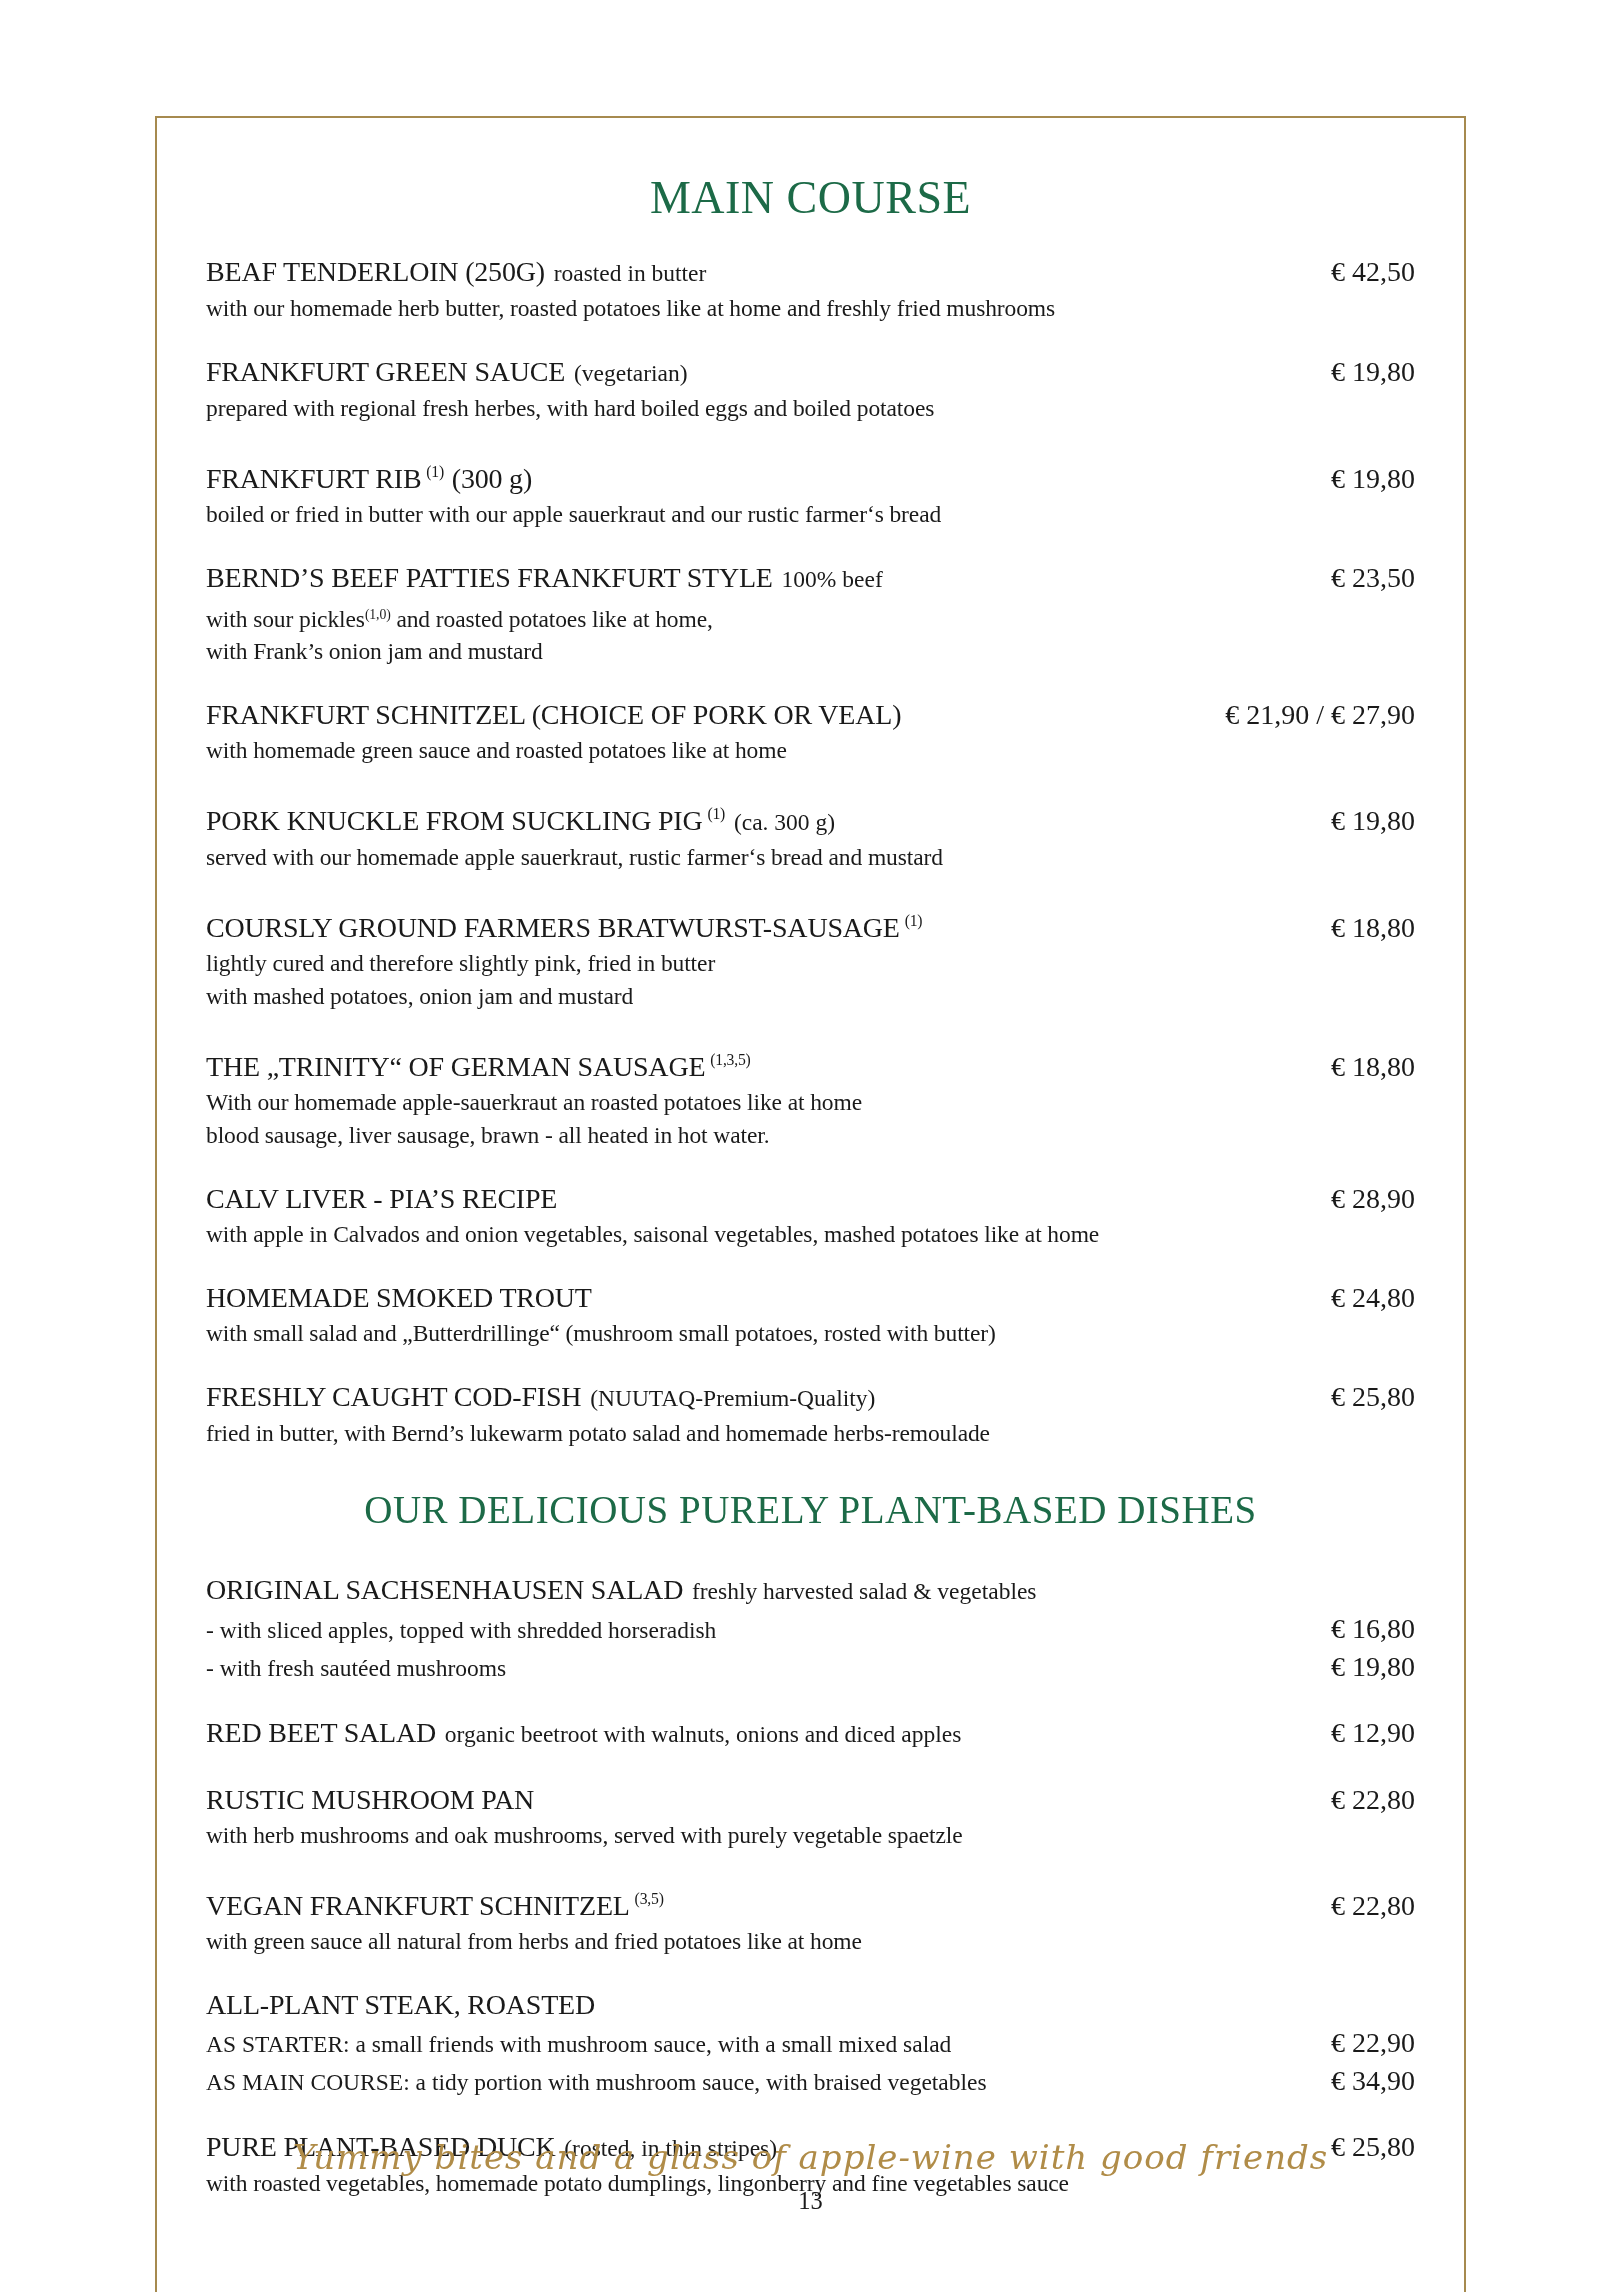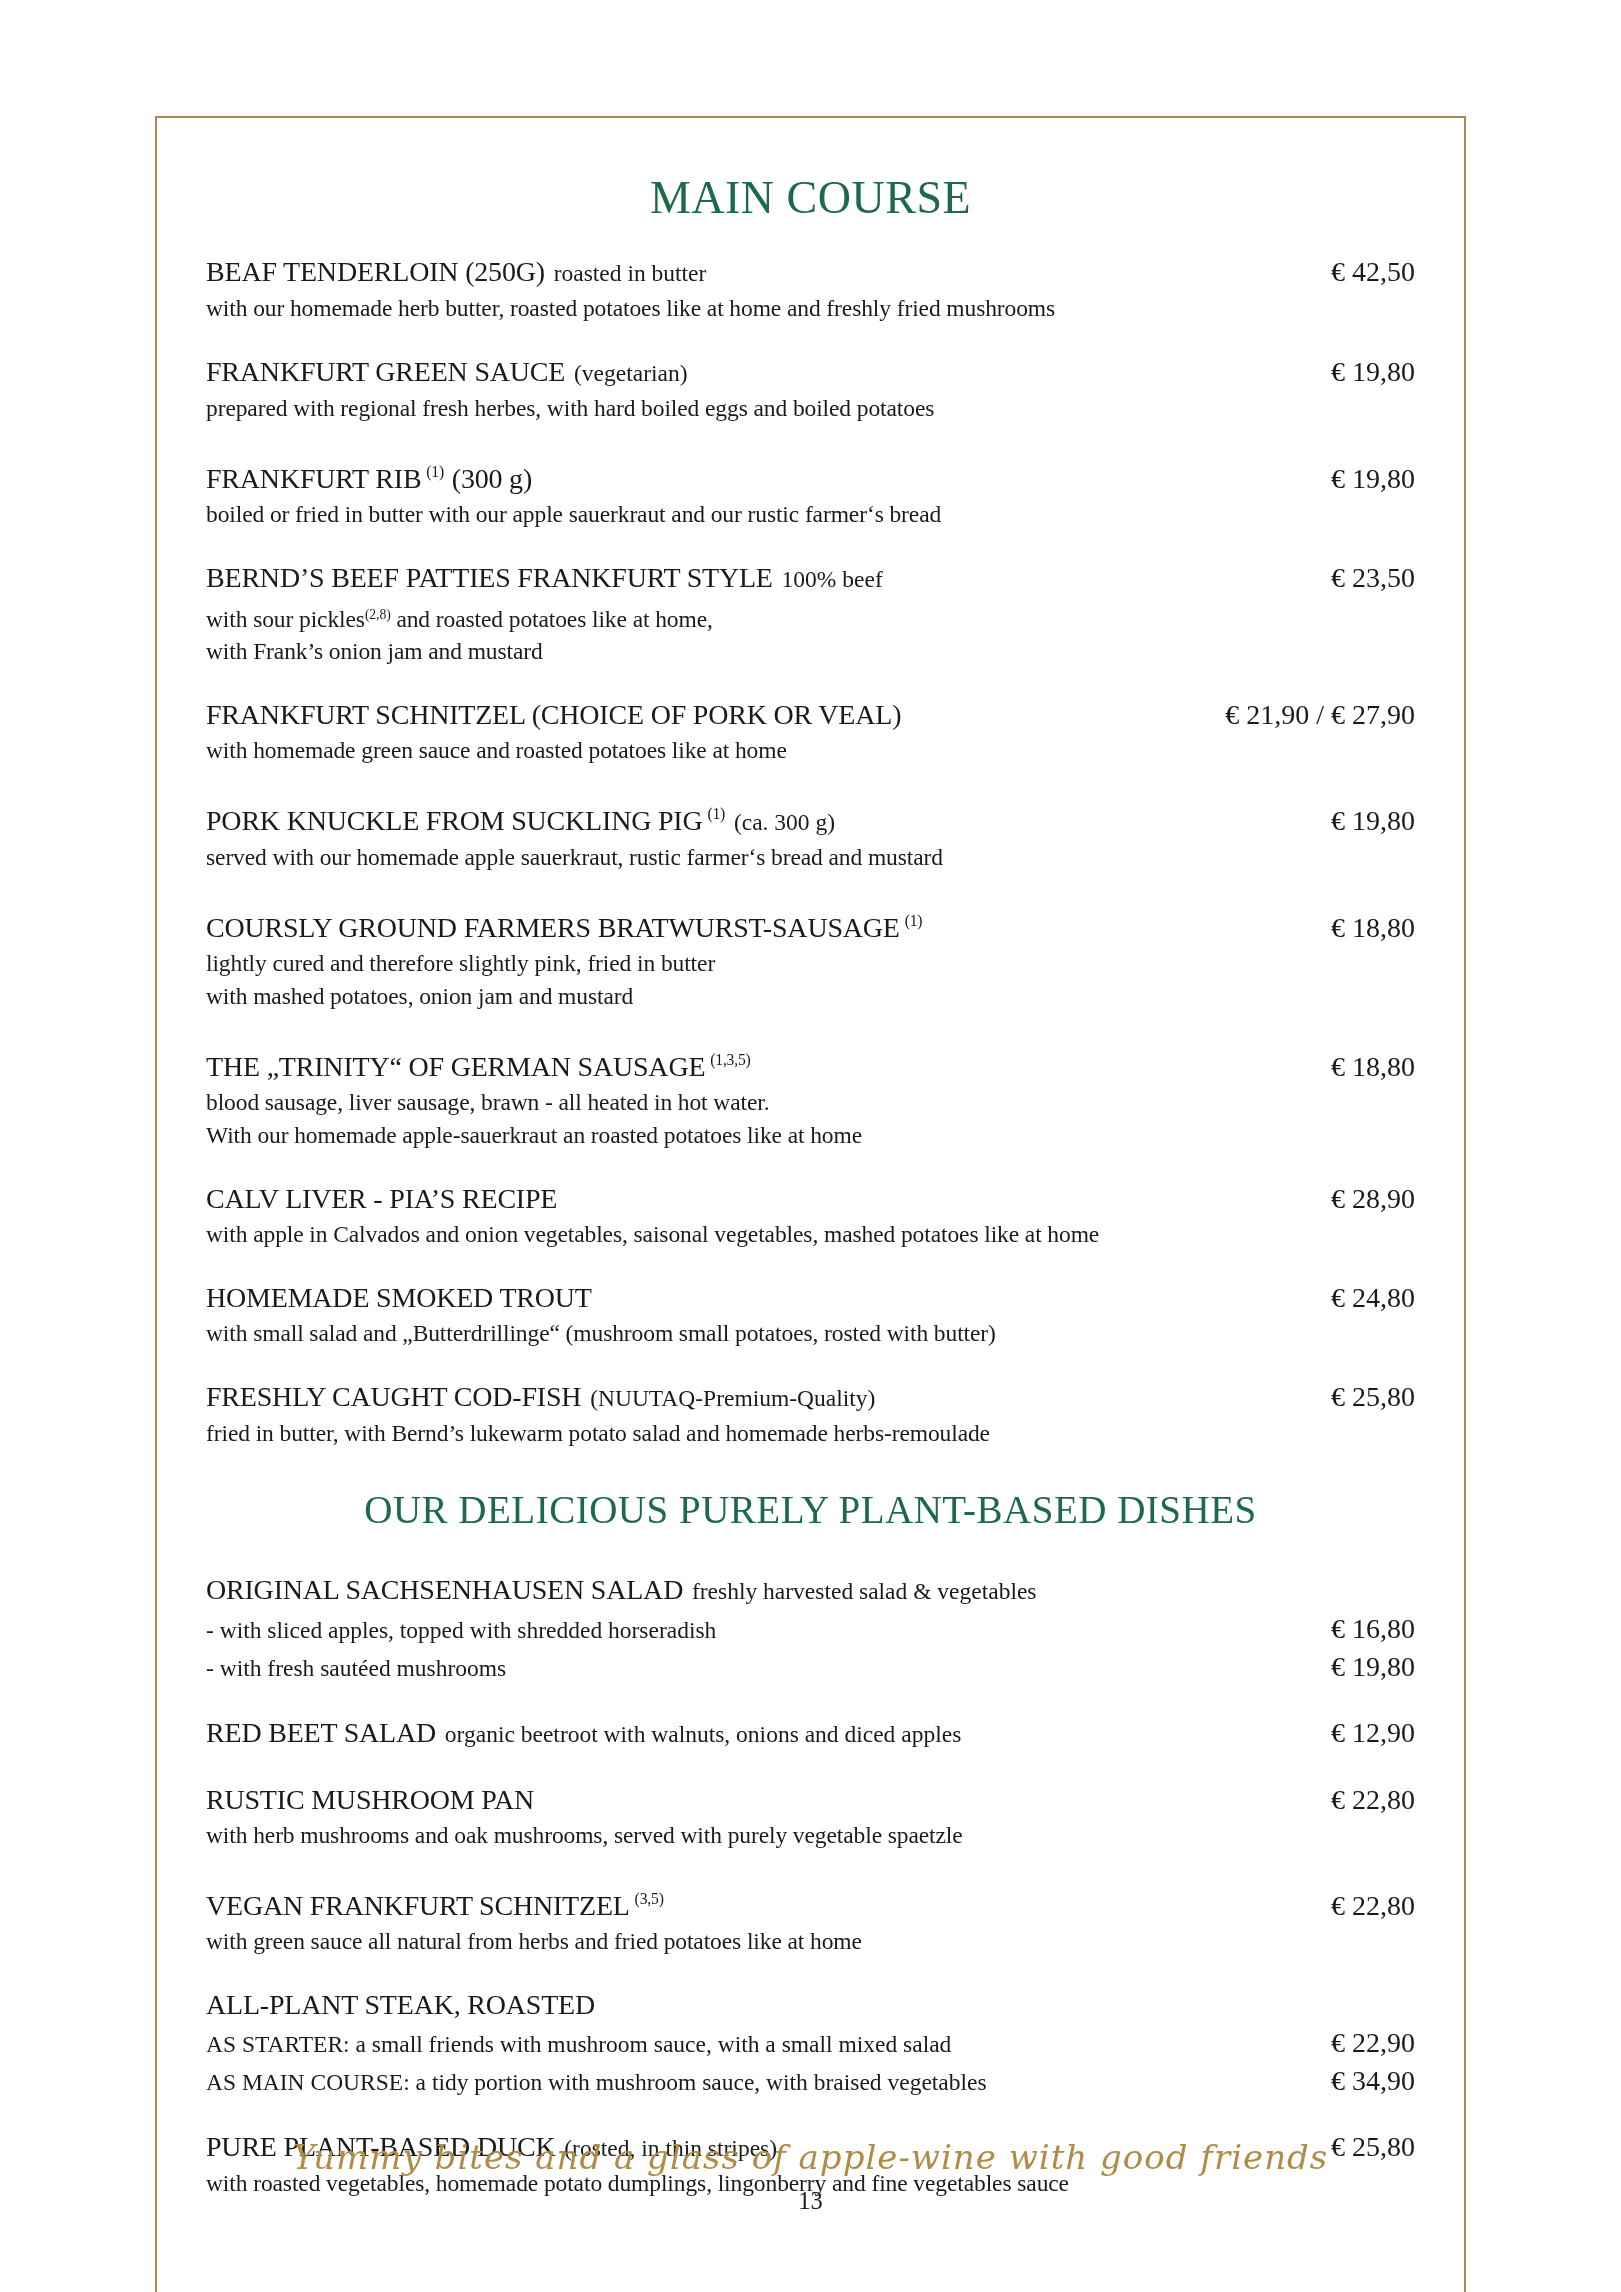--- a/index.html
+++ b/index.html
@@ -129,21 +129,21 @@
           <div class="item-title"><span class="item-name">FRANKFURT RIB</span><span class="item-sup">(1)</span><span class="item-after">(300 g)</span></div>
           <div class="price">€ 19,80</div>
         </div>
         <div class="desc">boiled or fried in butter with our apple sauerkraut and our rustic farmer‘s bread</div>
       </div>
       <div class="item">
         <div class="item-head">
           <div class="item-title"><span class="item-name">BERND’S BEEF PATTIES FRANKFURT STYLE</span><span class="item-subtitle">100% beef</span></div>
           <div class="price">€ 23,50</div>
         </div>
-        <div class="desc"><span>with sour pickles</span><span class="desc-sup">(2,8)</span><span> and roasted potatoes like at home,</span></div>
+        <div class="desc"><span>with sour pickles</span><span class="desc-sup">(1,0)</span><span> and roasted potatoes like at home,</span></div>
         <div class="desc">with Frank’s onion jam and mustard</div>
       </div>
       <div class="item">
         <div class="item-head">
           <div class="item-title"><span class="item-name">FRANKFURT SCHNITZEL (CHOICE OF PORK OR VEAL)</span></div>
           <div class="price">€ 21,90 / € 27,90</div>
         </div>
         <div class="desc">with homemade green sauce and roasted potatoes like at home</div>
       </div>
       <div class="item">
@@ -159,22 +159,22 @@
           <div class="price">€ 18,80</div>
         </div>
         <div class="desc">lightly cured and therefore slightly pink, fried in butter</div>
         <div class="desc">with mashed potatoes, onion jam and mustard</div>
       </div>
       <div class="item">
         <div class="item-head">
           <div class="item-title"><span class="item-name">THE „TRINITY“ OF GERMAN SAUSAGE</span><span class="item-sup">(1,3,5)</span></div>
           <div class="price">€ 18,80</div>
         </div>
+        <div class="desc">With our homemade apple-sauerkraut an roasted potatoes like at home</div>
         <div class="desc">blood sausage, liver sausage, brawn - all heated in hot water.</div>
-        <div class="desc">With our homemade apple-sauerkraut an roasted potatoes like at home</div>
       </div>
       <div class="item">
         <div class="item-head">
           <div class="item-title"><span class="item-name">CALV LIVER - PIA’S RECIPE</span></div>
           <div class="price">€ 28,90</div>
         </div>
         <div class="desc">with apple in Calvados and onion vegetables, saisonal vegetables, mashed potatoes like at home</div>
       </div>
       <div class="item">
         <div class="item-head">

